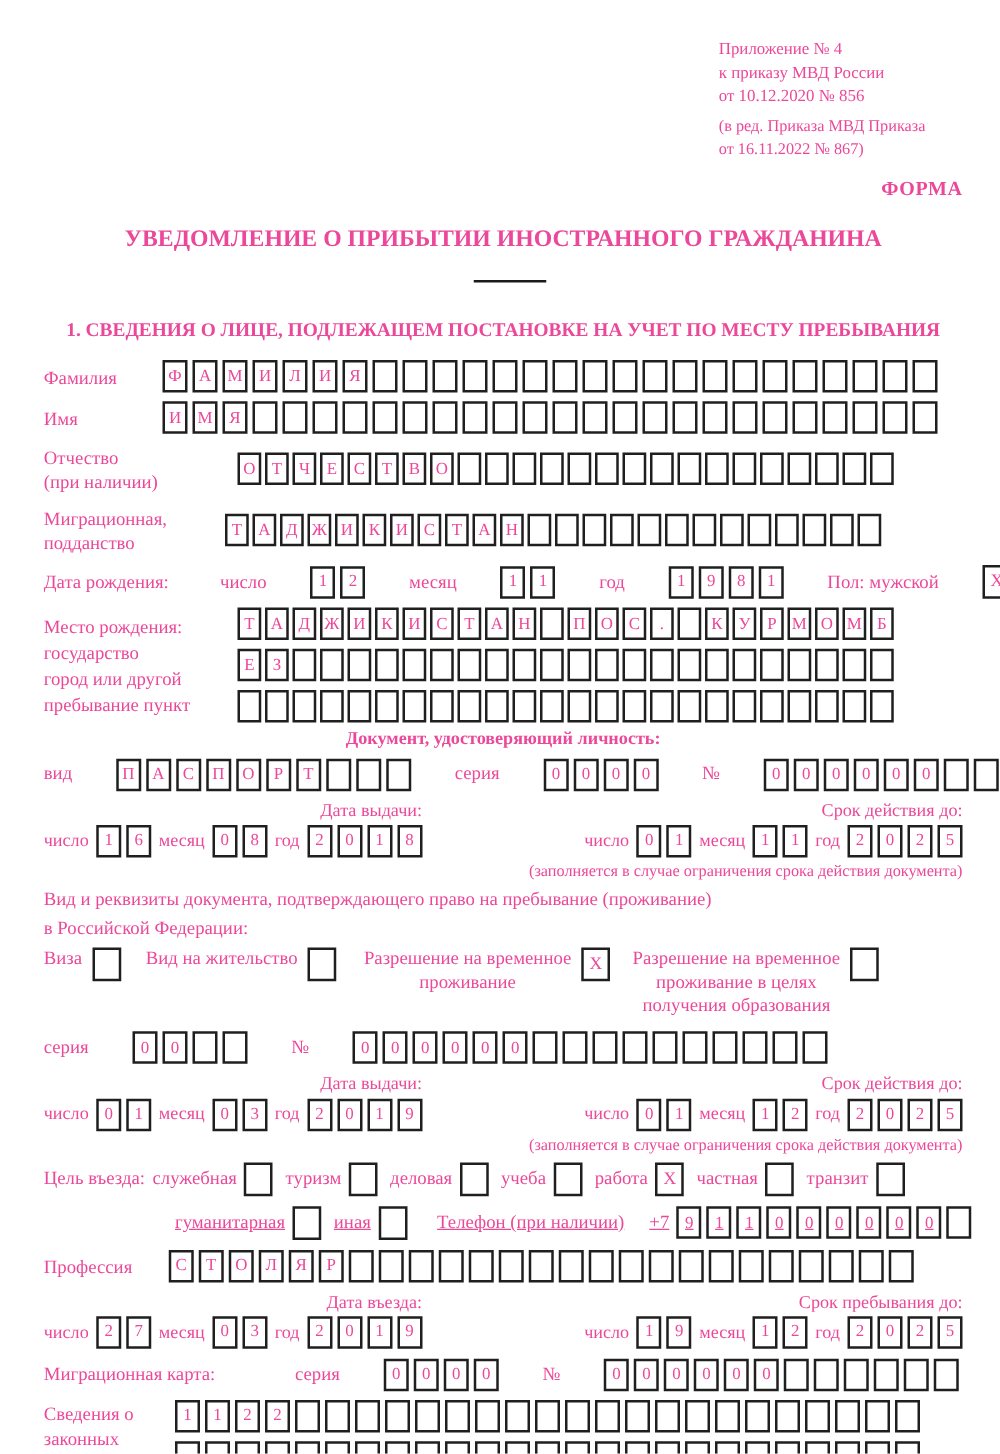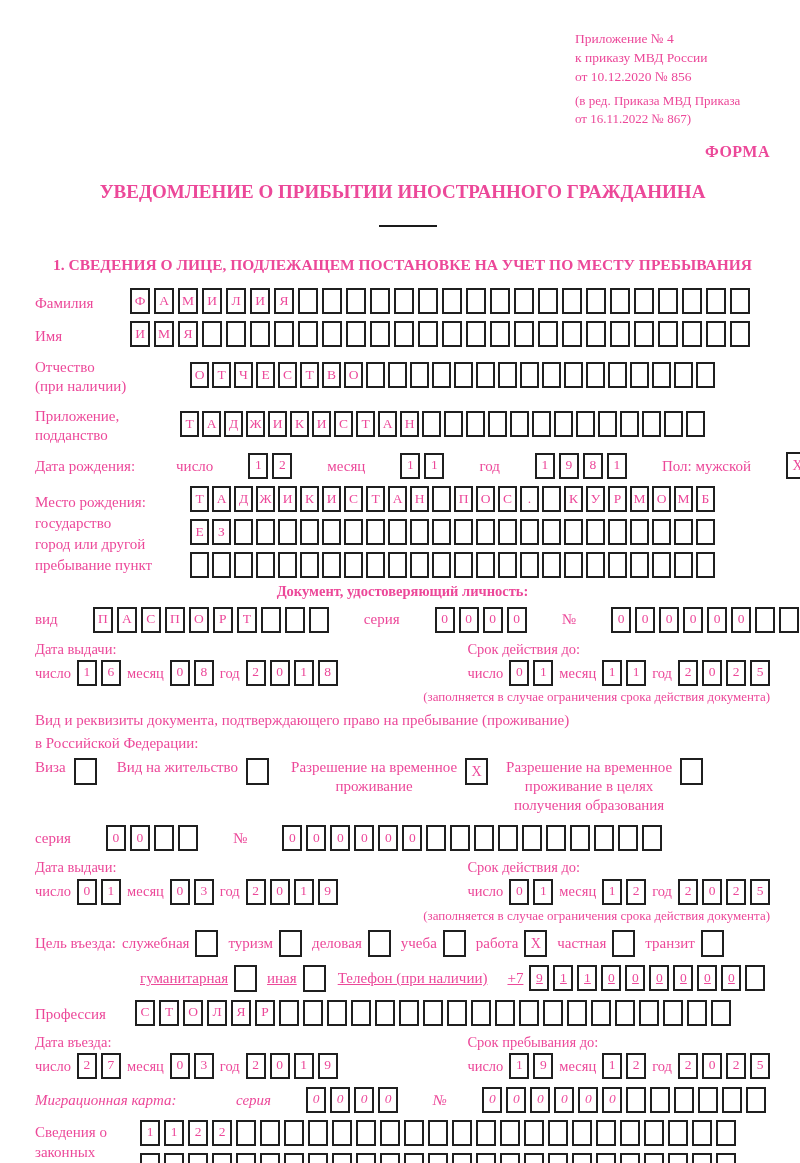--- a/index.html
+++ b/index.html
@@ -26,21 +26,21 @@
   .tight .cell{width:19px;} .tight{gap:3px;}
   .stack{display:flex;flex-direction:column;gap:7px;}
   .inl{display:flex;align-items:center;flex-wrap:nowrap;gap:29px;}
   .inl>span.t{margin:0 6px;white-space:nowrap;}
   .cbox{
     box-sizing:border-box;width:23px;height:27px;border:2px solid #1f1f1f;flex:none;
     display:inline-flex;align-items:center;justify-content:center;font-size:14px;
   }
   .doc-heading{text-align:center;font-weight:bold;font-size:14.5px;margin:4px 0 6px 0;}
   .datepair{display:flex;justify-content:space-between;margin:4px 0 2px 0;}
-  .dgroup .dtitle{text-align:left;font-size:14.5px;margin-bottom:2px;}
+  .dgroup .dtitle{text-align:right;font-size:14.5px;margin-bottom:2px;}
   .dcells{display:flex;align-items:center;}
   .dcells .dlabel{margin:0 6px;white-space:nowrap;font-size:14.5px;}
   .dcells .dlabel:first-child{margin-left:0;}
   .vnote{text-align:right;font-size:13px;margin:3px 0 6px 0;}
   .para{margin:4px 0;}
   .res-row{display:flex;align-items:flex-start;margin:6px 0 10px 0;}
   .res-item{display:flex;align-items:flex-start;margin-right:14px;}
   .res-item .rlbl{text-align:center;line-height:19px;margin-right:8px;white-space:nowrap;}
   .purpose{display:flex;align-items:center;flex-wrap:nowrap;margin-bottom:8px;}
   .purpose .pl{margin-right:6px;white-space:nowrap;}
@@ -168,21 +168,21 @@
         <span class="cell"></span>
         <span class="cell"></span>
         <span class="cell"></span>
         <span class="cell"></span>
         <span class="cell"></span>
       </div>
   </div>
 
   <div class="frow">
     <div class="lbl w145">
-      <div>Приложение,</div>
+      <div>Миграционная,</div>
       <div>подданство</div>
     </div>
     <div class="cellrow tight">
         <span class="cell">Т</span>
         <span class="cell">А</span>
         <span class="cell">Д</span>
         <span class="cell">Ж</span>
         <span class="cell">И</span>
         <span class="cell">К</span>
         <span class="cell">И</span>
@@ -527,21 +527,21 @@
     <span class="pl">частная</span>
     <span class="cbox"></span>
     <span class="pl">транзит</span>
     <span class="cbox" style="margin-right:0"></span>
   </div>
   <div class="purpose indent105">
     <span class="pl">гуманитарная</span>
     <span class="cbox"></span>
     <span class="pl">иная</span>
     <span class="cbox"></span>
-    <span class="pl" style="margin-left:2px">Телефон (при наличии)</span>
+    <span class="pl" style="margin-left:14px">Телефон (при наличии)</span>
     <span class="pl" style="margin-left:14px">+7</span>
     <span class="cellrow">
         <span class="cell">9</span>
         <span class="cell">1</span>
         <span class="cell">1</span>
         <span class="cell">0</span>
         <span class="cell">0</span>
         <span class="cell">0</span>
         <span class="cell">0</span>
         <span class="cell">0</span>
@@ -621,21 +621,21 @@
         <span class="cellrow">
             <span class="cell">2</span>
             <span class="cell">0</span>
             <span class="cell">2</span>
             <span class="cell">5</span>
           </span>
       </div>
     </div>
   </div>
 
-  <div class="frow inl mt2" style="margin-top:8px;font-style:italic;">
+  <div class="frow inl mt2" style="margin-top:8px;">
     <span class="t" style="margin-left:0;width:160px;">Миграционная карта:</span>
     <span class="t">серия</span>
     <span class="cellrow">
         <span class="cell">0</span>
         <span class="cell">0</span>
         <span class="cell">0</span>
         <span class="cell">0</span>
       </span>
     <span class="t">№</span>
     <span class="cellrow">

